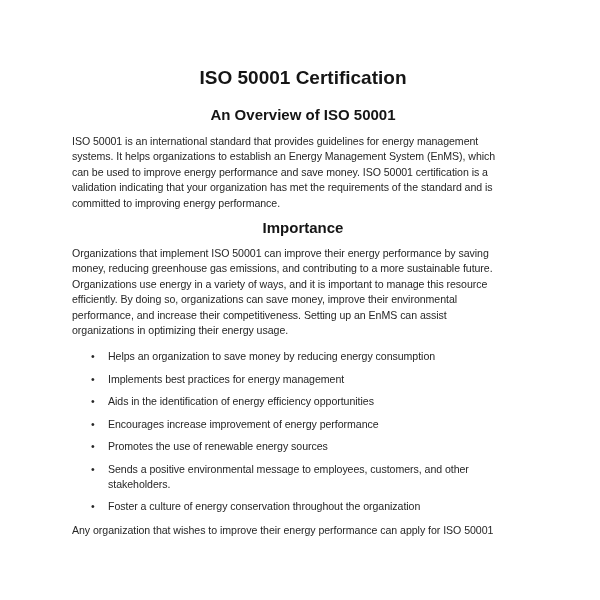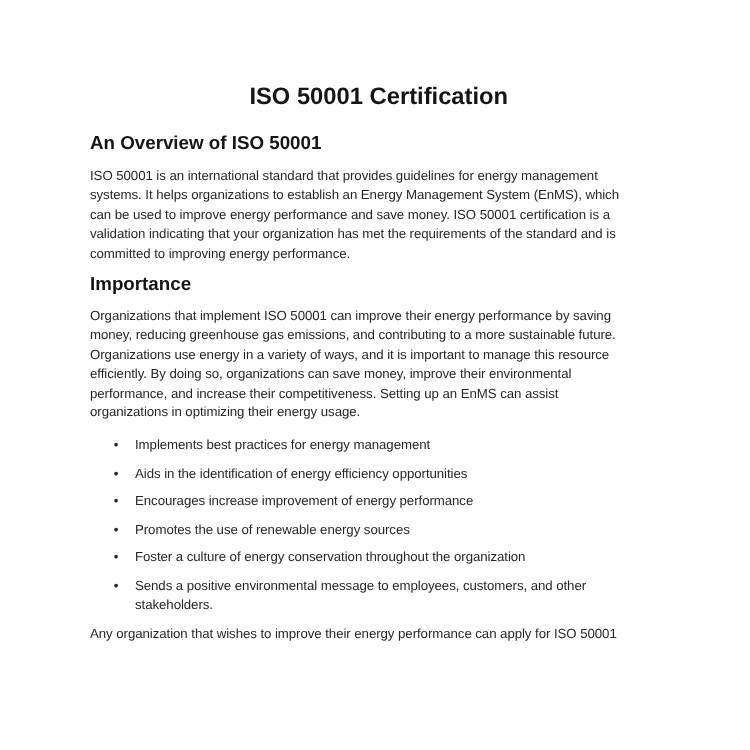--- a/index.html
+++ b/index.html
@@ -27,20 +27,21 @@
     text-align: center;
     color: #151515;
   }
   h2.section-heading {
     margin: 0;
     font-size: 15px;
     line-height: 20px;
     font-weight: bold;
     color: #151515;
     white-space: pre;
+    text-align: center;
   }
   p.body-text {
     margin: 0;
     font-size: 10.6px;
     line-height: 15.4px;
     letter-spacing: -0.05px;
     color: #262626;
     white-space: pre;
   }
   #heading-overview   { margin-top: 15px; }
@@ -92,26 +93,27 @@
 
     <p class="body-text" id="para-importance">Organizations that implement ISO 50001 can improve their energy performance by saving
 money, reducing greenhouse gas emissions, and contributing to a more sustainable future.
 Organizations use energy in a variety of ways, and it is important to manage this resource
 efficiently. By doing so, organizations can save money, improve their environmental
 performance, and increase their competitiveness. Setting up an EnMS can assist
 organizations in optimizing their energy usage.</p>
 
 
     <ul class="bullet-list">
+      <li>Helps an organization to save money by reducing energy consumption</li>
       <li>Implements best practices for energy management</li>
       <li>Aids in the identification of energy efficiency opportunities</li>
       <li>Encourages increase improvement of energy performance</li>
       <li>Promotes the use of renewable energy sources</li>
-      <li>Foster a culture of energy conservation throughout the organization</li>
       <li>Sends a positive environmental message to employees, customers, and other
 stakeholders.</li>
+      <li>Foster a culture of energy conservation throughout the organization</li>
     </ul>
 
 
     <p class="body-text" id="para-apply">Any organization that wishes to improve their energy performance can apply for ISO 50001</p>
 
   </div>
 </div>
 
 </body></html>

